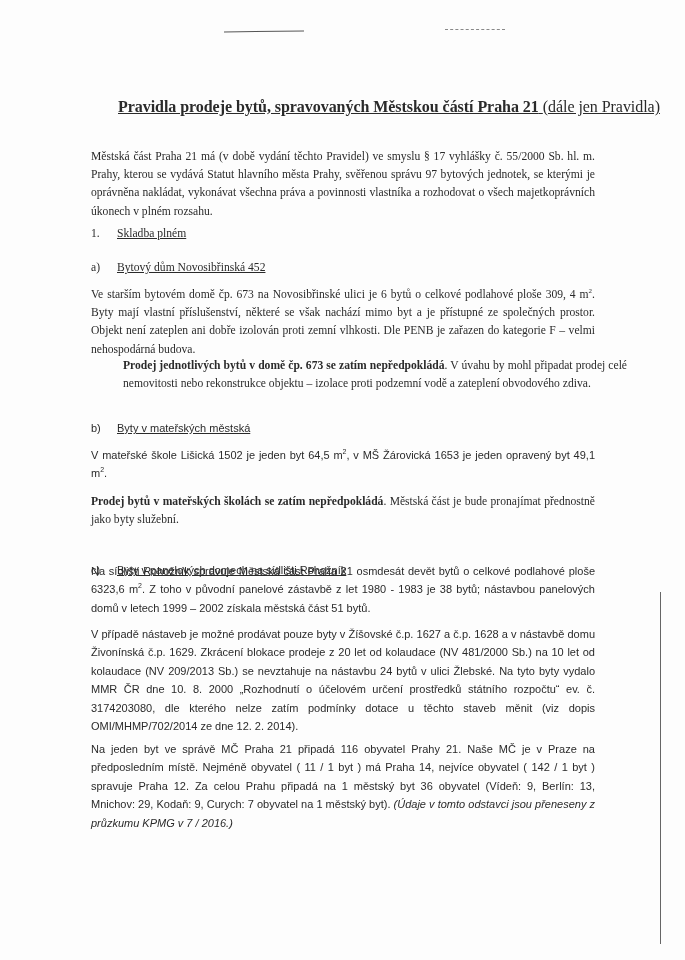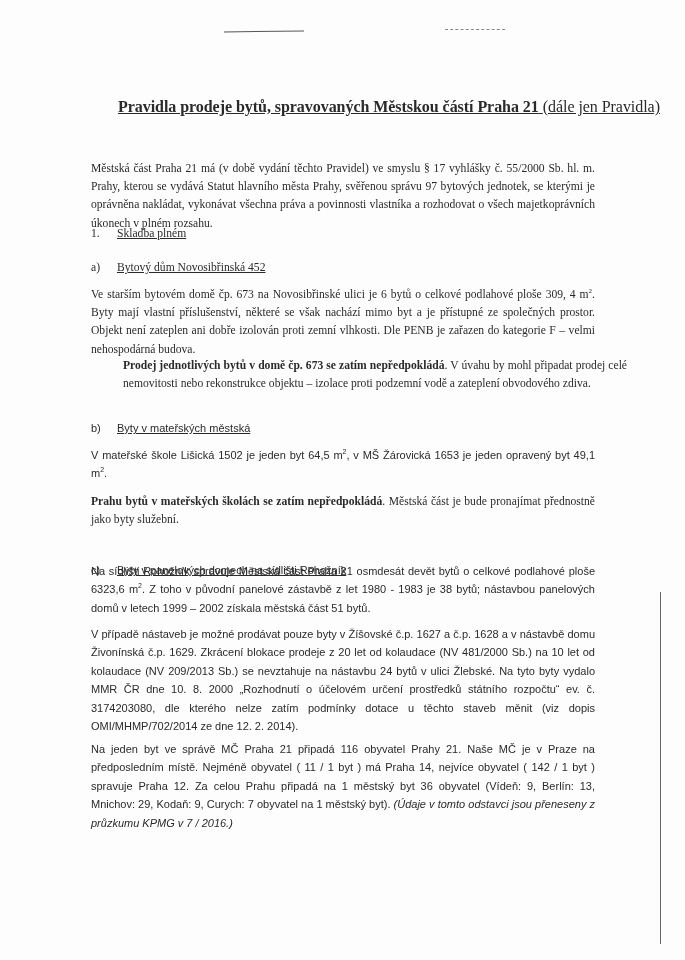--- a/index.html
+++ b/index.html
@@ -32,41 +32,41 @@
 
 <div class="mark mark-left"></div>
 <div class="mark mark-right"></div>
 <div class="vline"></div>
 
 <div class="title">
   <b>Pravidla prodeje bytů, spravovaných Městskou částí Praha 21</b>
   <span>(dále jen Pravidla)</span>
 </div>
 
-<p class="block" style="top:160px;">Městská část Praha 21 má (v době vydání těchto Pravidel) ve smyslu § 17 vyhlášky č. 55/2000 Sb. hl. m. Prahy, kterou se vydává Statut hlavního města Prahy, svěřenou správu 97 bytových jednotek, se kterými je oprávněna nakládat, vykonávat všechna práva a povinnosti vlastníka a rozhodovat o všech majetkoprávních úkonech v plném rozsahu.</p>
+<p class="block" style="top:148px;">Městská část Praha 21 má (v době vydání těchto Pravidel) ve smyslu § 17 vyhlášky č. 55/2000 Sb. hl. m. Prahy, kterou se vydává Statut hlavního města Prahy, svěřenou správu 97 bytových jednotek, se kterými je oprávněna nakládat, vykonávat všechna práva a povinnosti vlastníka a rozhodovat o všech majetkoprávních úkonech v plném rozsahu.</p>
 
 <div class="block" style="top:225px;">
   <span class="num">1.</span><span class="u">Skladba plném</span>
 </div>
 
 <div class="block" style="top:259px;">
   <span class="num">a)</span><span class="u">Bytový dům Novosibřinská 452</span>
 </div>
 
 <p class="block" style="top:286px;"><span>Ve starším bytovém domě čp. 673 na Novosibřinské ulici je 6 bytů o celkové podlahové ploše 309, 4 m</span><sup>2</sup><span>. Byty mají vlastní příslušenství, některé se však nachází mimo byt a je přístupné ze společných prostor. Objekt není zateplen ani dobře izolován proti zemní vlhkosti. Dle PENB je zařazen do kategorie F – velmi nehospodárná budova.</span></p>
 
 <p class="block" style="top:357px;margin-left:32px;"><span class="b">Prodej jednotlivých bytů v domě čp. 673 se zatím nepředpokládá</span><span>. V úvahu by mohl připadat prodej celé nemovitosti nebo rekonstrukce objektu – izolace proti podzemní vodě a zateplení obvodového zdiva.</span></p>
 
 <div class="block sans" style="top:419px;">
   <span class="num">b)</span><span class="u">Byty v mateřských městská</span>
 </div>
 
 <p class="block sans" style="top:446px;"><span>V mateřské škole Lišická 1502 je jeden byt 64,5 m</span><sup>2</sup><span>, v MŠ Žárovická 1653 je jeden opravený byt 49,1 m</span><sup>2</sup><span>.</span></p>
 
-<p class="block" style="top:493px;"><span class="b">Prahu bytů v mateřských školách se zatím nepředpokládá</span><span>. Městská část je bude pronajímat přednostně jako byty služební.</span></p>
+<p class="block" style="top:493px;"><span class="b">Prodej bytů v mateřských školách se zatím nepředpokládá</span><span>. Městská část je bude pronajímat přednostně jako byty služební.</span></p>
 
 <div class="block sans" style="top:561px;">
   <span class="num">c)</span><span class="u">Byty v panelových domech na sídlišti Rohožník</span>
 </div>
 
 <p class="block sans" style="top:562px;"><span>Na sídlišti Rohožník spravuje Městská část Praha 21 osmdesát devět bytů o celkové podlahové ploše 6323,6 m</span><sup>2</sup><span>. Z toho v původní panelové zástavbě z let 1980 - 1983 je 38 bytů; nástavbou panelových domů v letech 1999 – 2002 získala městská část 51 bytů.</span></p>
 
 <p class="block sans" style="top:625px;">V případě nástaveb je možné prodávat pouze byty v Žíšovské č.p. 1627 a č.p. 1628 a v nástavbě domu Živonínská č.p. 1629. Zkrácení blokace prodeje z 20 let od kolaudace (NV 481/2000 Sb.) na 10 let od kolaudace (NV 209/2013 Sb.) se nevztahuje na nástavbu 24 bytů v ulici Žlebské. Na tyto byty vydalo MMR ČR dne 10. 8. 2000 „Rozhodnutí o účelovém určení prostředků státního rozpočtu“ ev. č. 3174203080, dle kterého nelze zatím podmínky dotace u těchto staveb měnit (viz dopis OMI/MHMP/702/2014 ze dne 12. 2. 2014).</p>
 
 <p class="block sans" style="top:740px;"><span>Na jeden byt ve správě MČ Praha 21 připadá 116 obyvatel Prahy 21. Naše MČ je v Praze na předposledním místě. Nejméně obyvatel ( 11 / 1 byt ) má Praha 14, nejvíce obyvatel ( 142 / 1 byt ) spravuje Praha 12. Za celou Prahu připadá na 1 městský byt 36 obyvatel (Vídeň: 9, Berlín: 13, Mnichov: 29, Kodaň: 9, Curych: 7 obyvatel na 1 městský byt). </span><span class="i">(Údaje v tomto odstavci jsou přeneseny z průzkumu KPMG v 7 / 2016.)</span></p>

